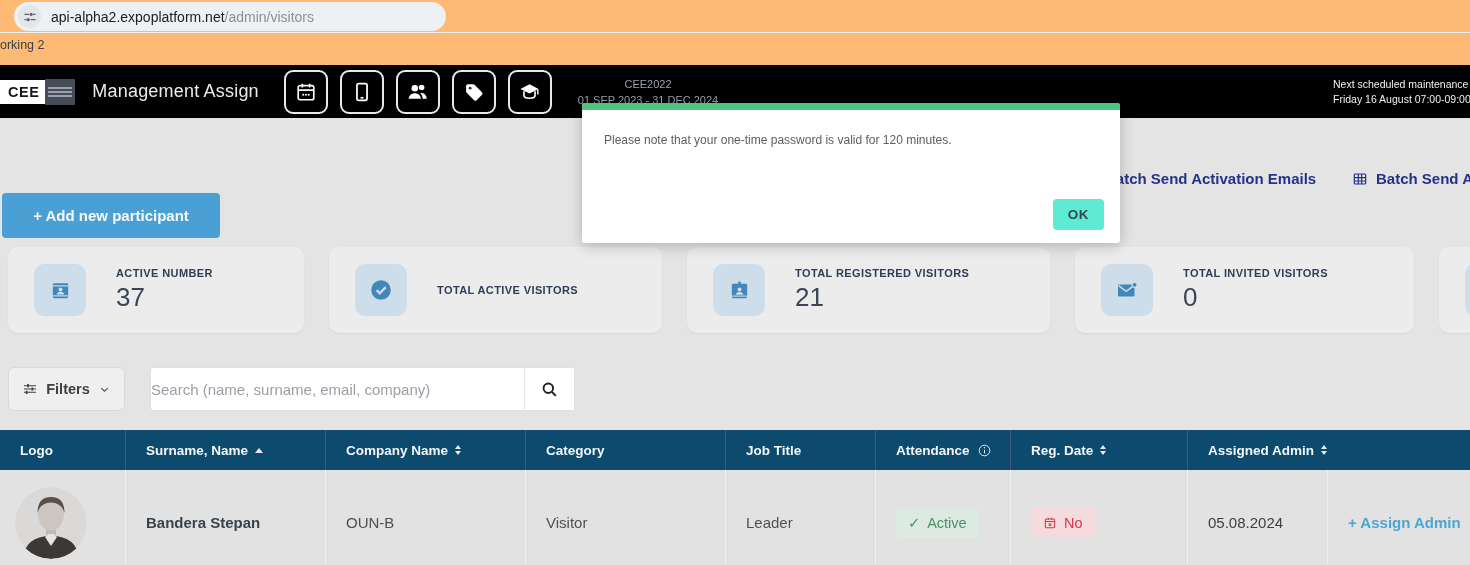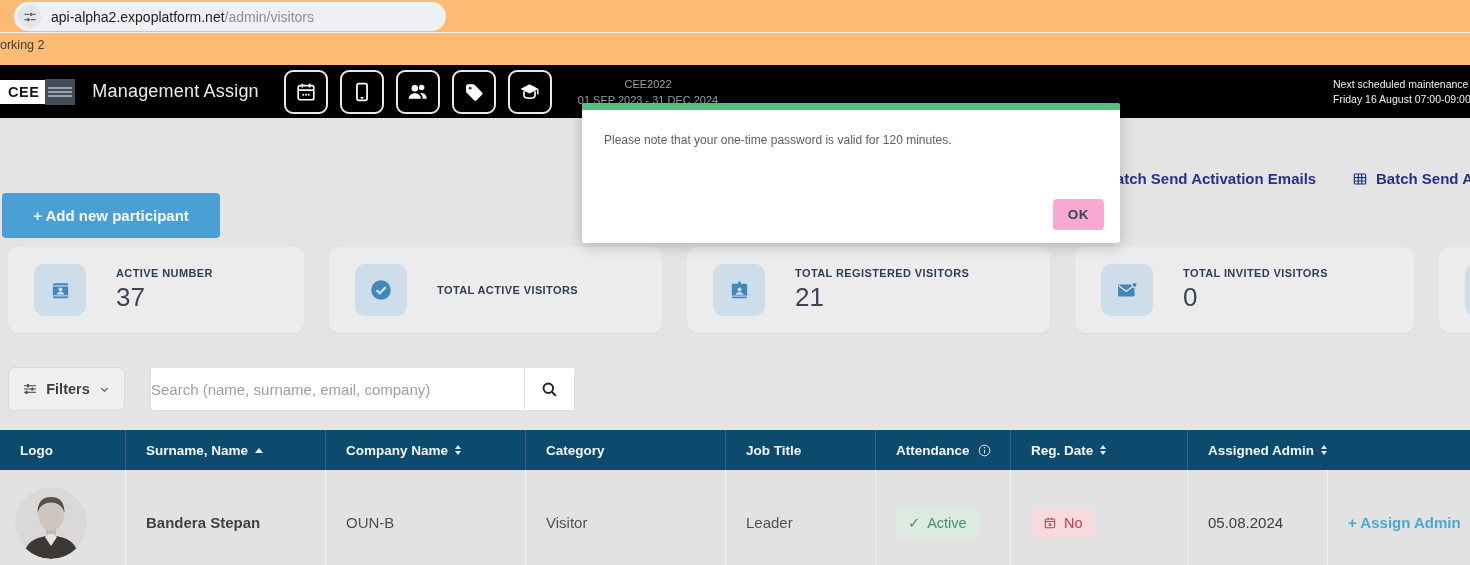--- a/index.html
+++ b/index.html
@@ -90,21 +90,21 @@
   .assign-link { font-size:15px; font-weight:bold; color:#4aa7d4; cursor:pointer; text-decoration:none; }
   .td-date { color:#3c4043; }
   
   .modal { position:absolute; left:582px; top:103px; width:538px; height:140px; background:#fff;
     border-radius:3px; box-shadow:0 3px 14px rgba(0,0,0,.22); z-index:20; }
   .modal-accent { height:7px; background:#4dc47d; border-radius:3px 3px 0 0; }
   .modal-body { padding:15px 22px; }
   .otp-row { display:flex; align-items:center; gap:9px; font-size:19.5px; color:#3c4043; }
   .copy-btn { background:none; border:none; cursor:pointer; color:#5f6368; display:flex; padding:0; }
   .modal-msg { margin-top:8px; font-size:12px; color:#5a6065; }
-  .ok-btn { position:absolute; right:16px; bottom:13px; background:#f9a8d4; border:none; border-radius:4px;
+  .ok-btn { position:absolute; right:16px; bottom:13px; background:#5eead4; border:none; border-radius:4px;
     padding:8px 15px; font-size:13.5px; font-weight:bold; color:#37474f; letter-spacing:.5px;
     cursor:pointer; font-family:inherit; }
   svg { display:block; }
 </style>
 </head>
 <body>
 
 <div class="page">
 
   <div class="browser">

